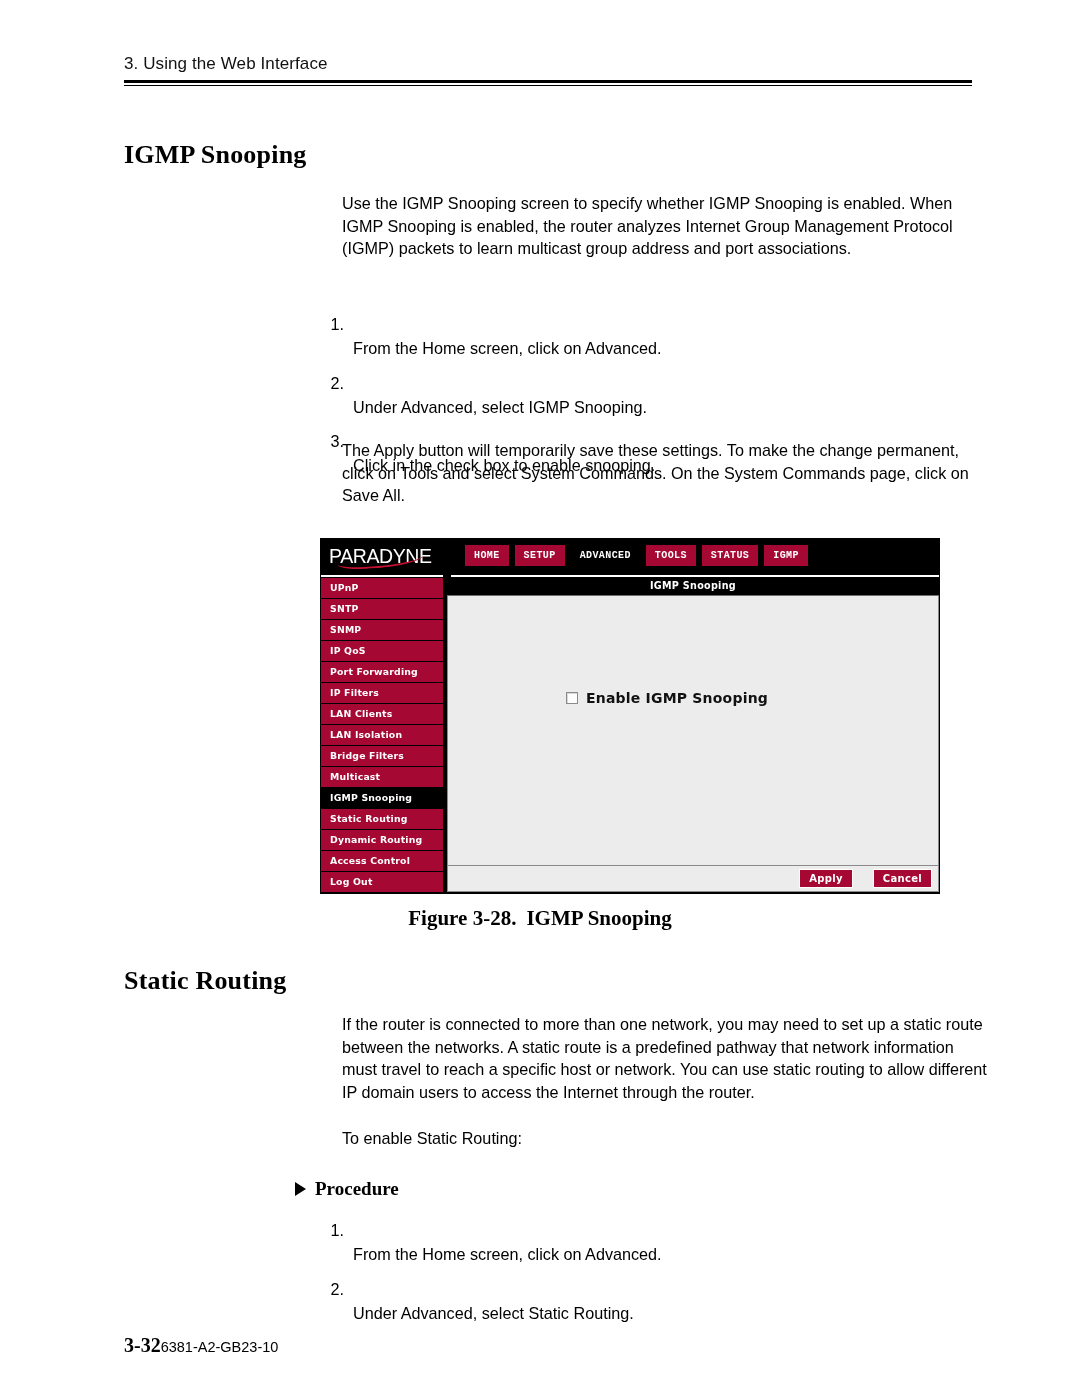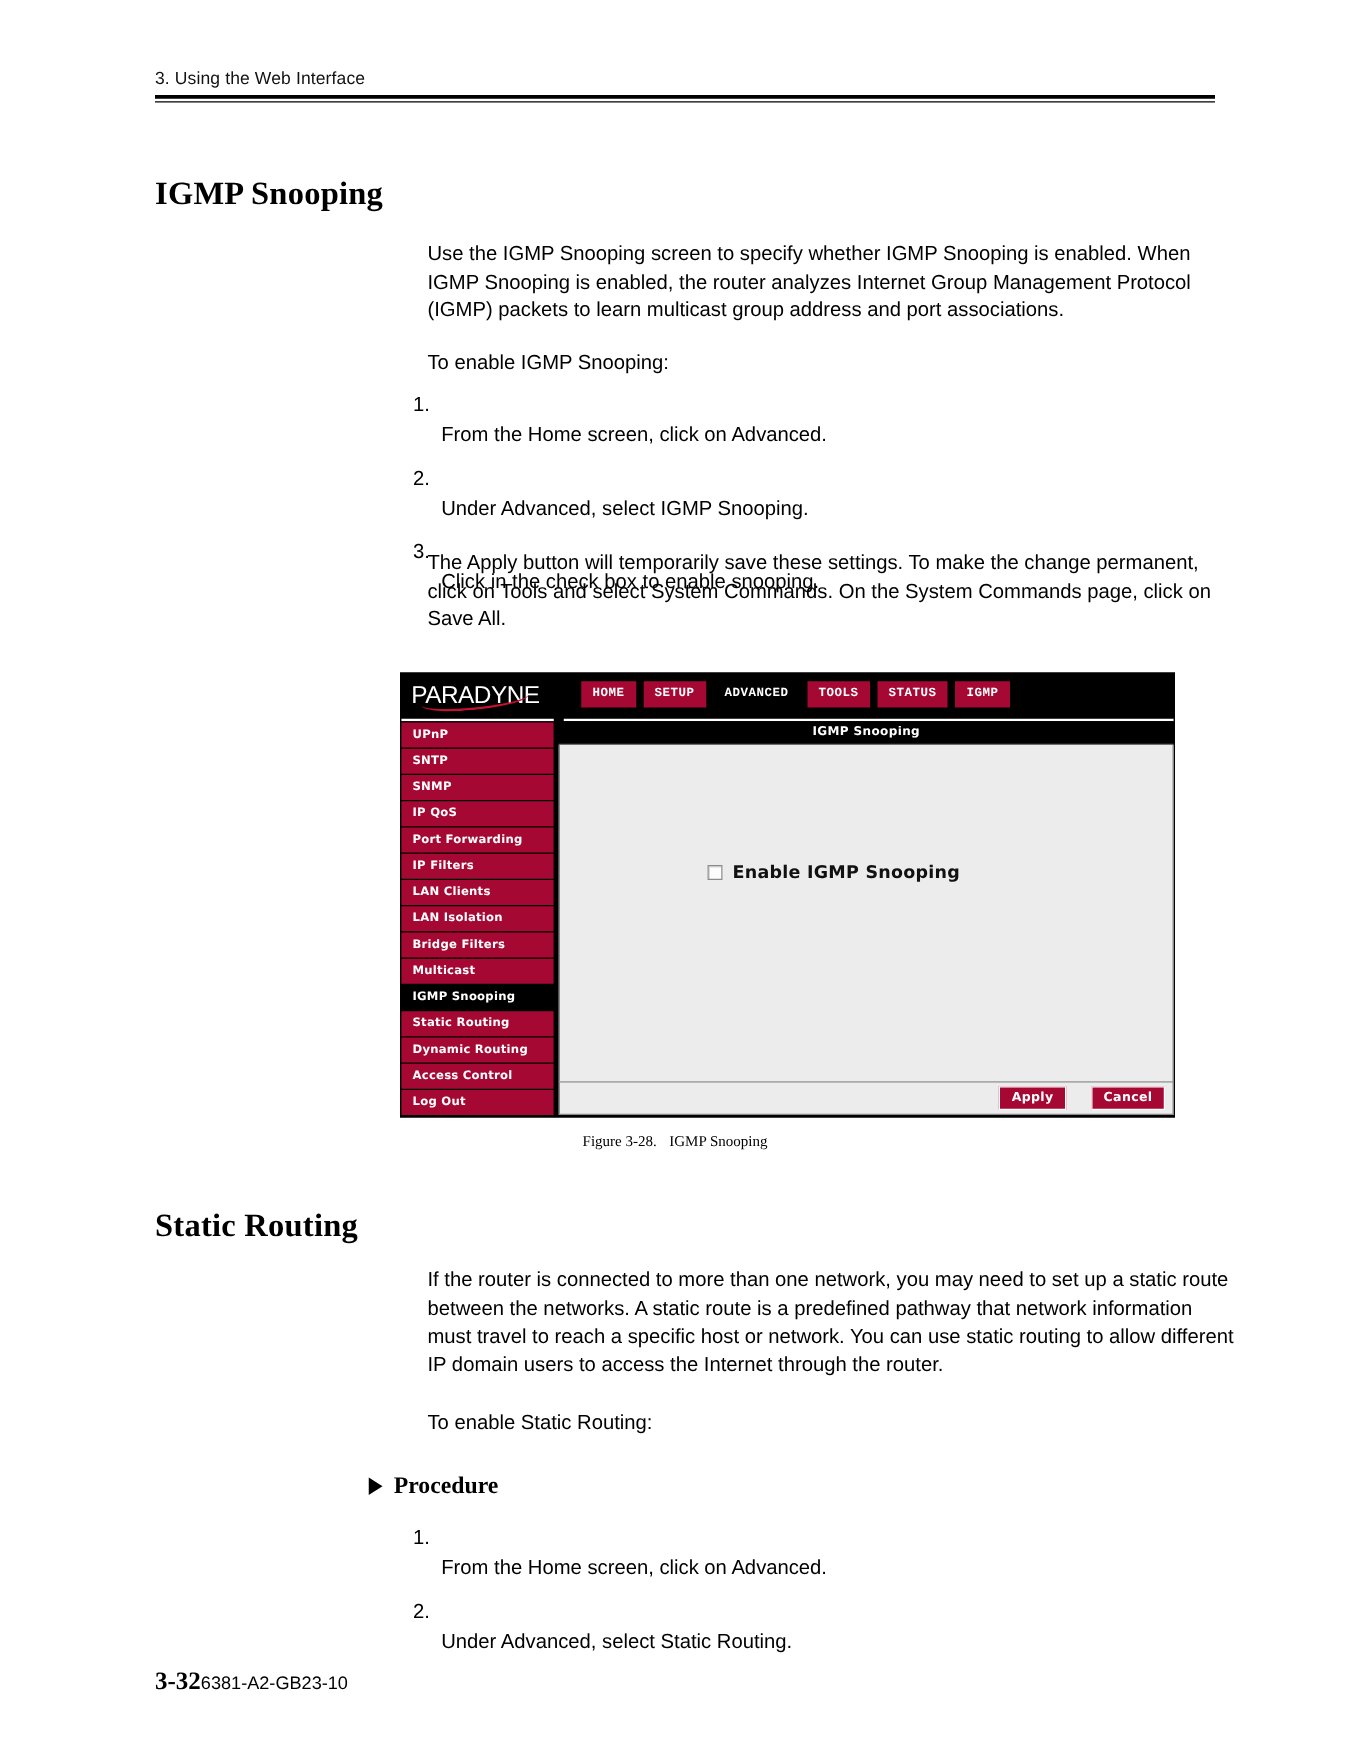--- a/index.html
+++ b/index.html
@@ -22,21 +22,21 @@
   }
 
   
   .page-header {
     position: absolute;
     left: 124px;
     top: 54px;
     width: 848px;
   }
   .page-header .hdr-text {
-    font-size: 14px;
+    font-size: 17px;
     letter-spacing: .1px;
     color: #111;
     padding-bottom: 6px;
   }
   .rule-thick {
     height: 3px;
     background: #000;
   }
   .rule-thin {
     height: 1px;
@@ -278,22 +278,22 @@
   }
 
   
   .figcap {
     position: absolute;
     left: 0;
     top: 906px;
     width: 1080px;
     text-align: center;
     font-family: "Liberation Serif", serif;
-    font-weight: normal;
-    font-size: 12px;
+    font-weight: bold;
+    font-size: 21px;
   }
   .figcap .capgap { display: inline-block; width: 10px; }
 
   
   .page-footer {
     position: absolute;
     left: 124px;
     top: 1334px;
     width: 848px;
     display: flex;
@@ -324,21 +324,20 @@
   <div class="page-header">
     <div class="hdr-text">3. Using the Web Interface</div>
     <div class="rule-thick"></div>
     <div class="rule-thin"></div>
   </div>
 
   <div class="h1" id="h-igmp">IGMP Snooping</div>
 
   <div class="para" style="top:192px">Use the IGMP Snooping screen to specify whether IGMP Snooping is enabled. When IGMP Snooping is enabled, the router analyzes Internet Group Management Protocol (IGMP) packets to learn multicast group address and port associations.</div>
 
-  <div class="para" style="top:279px">To enable IGMP Snooping:</div>
 
   <div class="olist" style="top:313px">
     <div class="li">
       <div class="num">1.</div>
       <div class="txt">From the Home screen, click on Advanced.</div>
     </div>
     <div class="li">
       <div class="num">2.</div>
       <div class="txt">Under Advanced, select IGMP Snooping.</div>
     </div>

